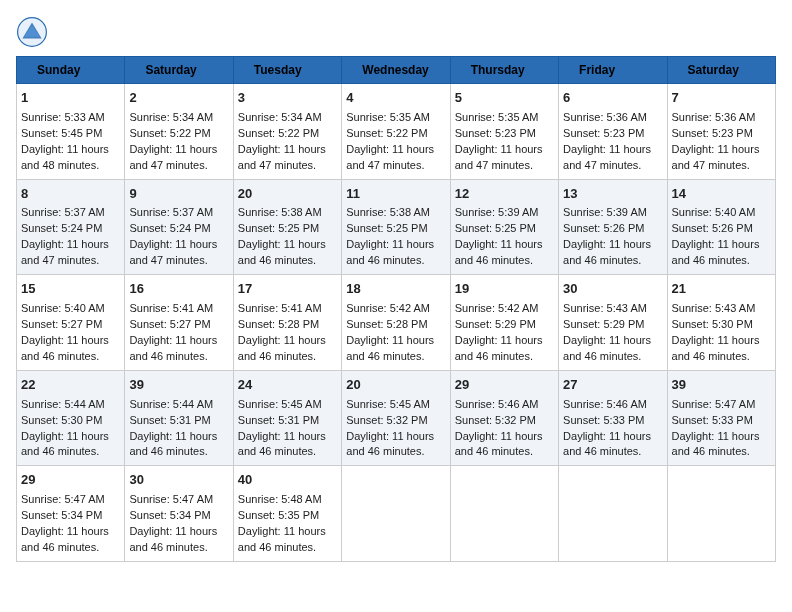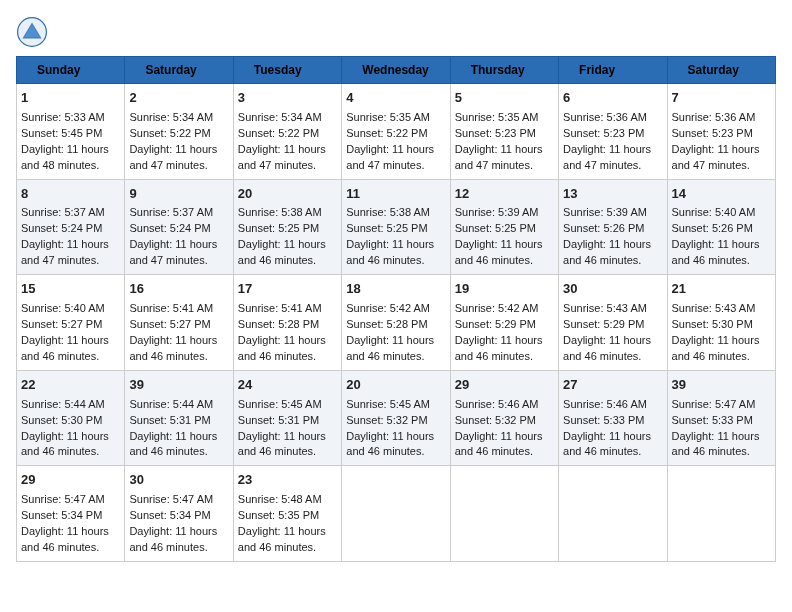--- a/index.html
+++ b/index.html
@@ -151,21 +151,21 @@
           <td><span class="day-num">39</span><span>Sunrise: 5:44 AM</span><br><span>Sunset: 5:31 PM</span><br><span>Daylight: 11 hours and 46 minutes.</span></td>
           <td><span class="day-num">24</span><span>Sunrise: 5:45 AM</span><br><span>Sunset: 5:31 PM</span><br><span>Daylight: 11 hours and 46 minutes.</span></td>
           <td><span class="day-num">20</span><span>Sunrise: 5:45 AM</span><br><span>Sunset: 5:32 PM</span><br><span>Daylight: 11 hours and 46 minutes.</span></td>
           <td><span class="day-num">29</span><span>Sunrise: 5:46 AM</span><br><span>Sunset: 5:32 PM</span><br><span>Daylight: 11 hours and 46 minutes.</span></td>
           <td><span class="day-num">27</span><span>Sunrise: 5:46 AM</span><br><span>Sunset: 5:33 PM</span><br><span>Daylight: 11 hours and 46 minutes.</span></td>
           <td><span class="day-num">39</span><span>Sunrise: 5:47 AM</span><br><span>Sunset: 5:33 PM</span><br><span>Daylight: 11 hours and 46 minutes.</span></td>
         </tr>
         <tr>
           <td><span class="day-num">29</span><span>Sunrise: 5:47 AM</span><br><span>Sunset: 5:34 PM</span><br><span>Daylight: 11 hours and 46 minutes.</span></td>
           <td><span class="day-num">30</span><span>Sunrise: 5:47 AM</span><br><span>Sunset: 5:34 PM</span><br><span>Daylight: 11 hours and 46 minutes.</span></td>
-          <td><span class="day-num">23</span><span>Sunrise: 5:48 AM</span><br><span>Sunset: 5:35 PM</span><br><span>Daylight: 11 hours and 46 minutes.</span></td>
+          <td><span class="day-num">40</span><span>Sunrise: 5:48 AM</span><br><span>Sunset: 5:35 PM</span><br><span>Daylight: 11 hours and 46 minutes.</span></td>
           <td class="empty-cell"></td>
           <td class="empty-cell"></td>
           <td class="empty-cell"></td>
           <td class="empty-cell"></td>
         </tr>
       </tbody>
   </table>
 </div>
 
 </body></html>

